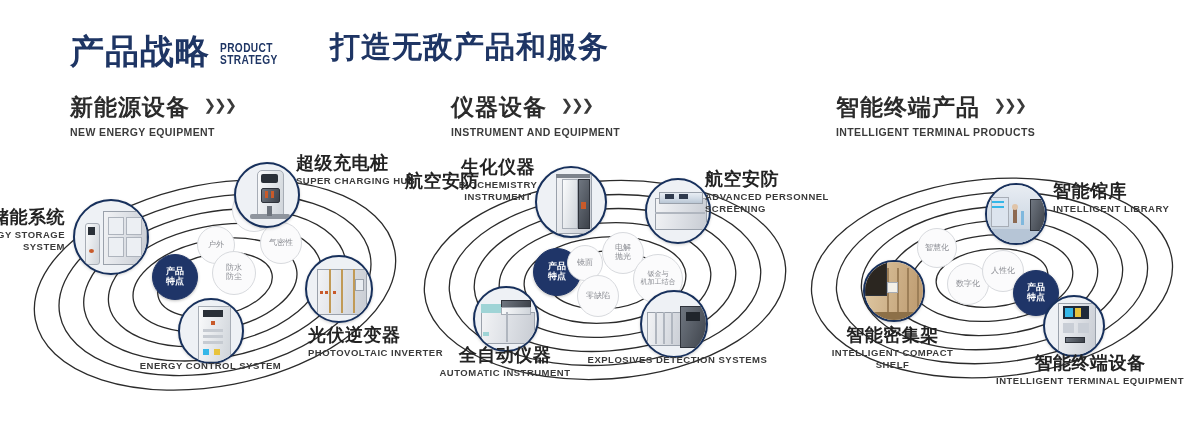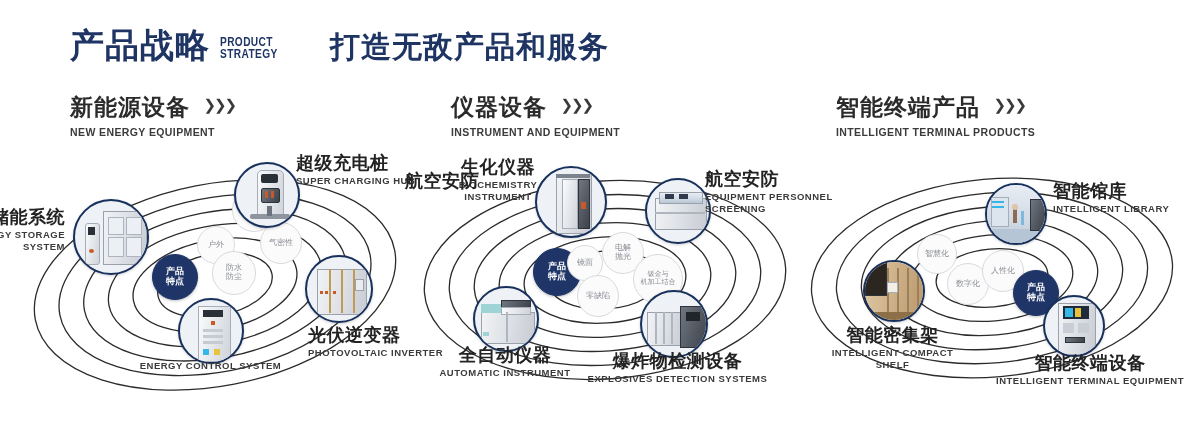--- a/index.html
+++ b/index.html
@@ -4,21 +4,21 @@
 <style>
   html,body{margin:0;padding:0;}
   body{
     width:1200px;height:422px;background:#ffffff;overflow:hidden;
     font-family:"Liberation Sans","DejaVu Sans",sans-serif;
     position:relative;
   }
   .page{position:absolute;inset:0;}
 
   
-  .hdr{position:absolute;left:70px;top:28px;display:flex;align-items:flex-end;}
+  .hdr{position:absolute;left:70px;top:34px;display:flex;align-items:flex-end;}
   .hdr-cn{
     font-size:34px;font-weight:bold;color:#1e3564;letter-spacing:1px;
     line-height:1;font-family:"DejaVu Sans","Liberation Sans",sans-serif;
   }
   .hdr-en{
     margin-left:10px;margin-bottom:2px;color:#1e3564;font-weight:bold;
     font-size:13px;line-height:12px;letter-spacing:.5px;
     transform:scaleX(.78);transform-origin:left bottom;white-space:pre-line;
   }
   .hdr-sub{
@@ -261,21 +261,21 @@
       <div class="ph">
         <div class="cab" style="left:8px;top:18px;width:50px;height:30px;"></div>
         <div class="rm" style="left:12px;top:12px;width:42px;height:10px;border:1px solid #9aa1ab;"></div>
         <div class="scr" style="left:18px;top:14px;width:9px;height:5px;background:#2f3a4d;"></div>
         <div class="scr" style="left:32px;top:14px;width:9px;height:5px;background:#2f3a4d;"></div>
         <div class="line" style="left:8px;top:32px;width:50px;height:1.5px;"></div>
       </div>
     </div>
     <div class="lbl" style="left:310px;top:20px;width:150px;">
       <div class="cn">航空安防</div>
-      <div class="en">EQUIPMENT PERSONNEL
+      <div class="en">ADVANCED PERSONNEL
 SCREENING</div>
     </div>
 
     <div class="node" style="left:78px;top:136px;width:66px;height:66px;">
       <div class="ph">
         <div class="cab" style="left:6px;top:24px;width:52px;height:30px;"></div>
         <div class="teal" style="left:6px;top:16px;width:20px;height:9px;"></div>
         <div class="drk" style="left:26px;top:12px;width:28px;height:7px;"></div>
         <div class="cab2" style="left:26px;top:19px;width:28px;height:6px;"></div>
         <div class="line" style="left:31px;top:24px;width:1.5px;height:30px;"></div>
@@ -291,39 +291,38 @@
       <div class="ph">
         <div class="cab" style="left:5px;top:20px;width:35px;height:32px;"></div>
         <div class="drk" style="left:38px;top:14px;width:26px;height:40px;"></div>
         <div class="line" style="left:13px;top:20px;width:1.5px;height:32px;"></div>
         <div class="line" style="left:21px;top:20px;width:1.5px;height:32px;"></div>
         <div class="line" style="left:29px;top:20px;width:1.5px;height:32px;"></div>
         <div class="scr" style="left:44px;top:20px;width:14px;height:9px;background:#20252c;"></div>
       </div>
     </div>
     <div class="lbl c" style="left:190px;top:202px;width:185px;">
-      <div class="cn">爆炸物检测设备</div>
       <div class="en">EXPLOSIVES DETECTION SYSTEMS</div>
     </div>
   </div>
 
   <div class="cluster" style="left:785px;top:150px;width:415px;height:260px;">
 
     <svg class="rings" width="415" height="260" viewBox="0 0 415 260">
       <g transform="rotate(-5 207 128)" fill="none" stroke="#2b2b2b" stroke-width="1.3">
         <ellipse cx="207" cy="128" rx="56" ry="29"></ellipse>
         <ellipse cx="207" cy="128" rx="81" ry="43"></ellipse>
         <ellipse cx="207" cy="128" rx="106" ry="57"></ellipse>
         <ellipse cx="207" cy="128" rx="131" ry="71"></ellipse>
         <ellipse cx="207" cy="128" rx="156" ry="85"></ellipse>
         <ellipse cx="207" cy="128" rx="181" ry="99"></ellipse>
       </g>
     </svg>
 
-    <div class="feat" style="left:132px;top:84px;width:40px;height:40px;font-size:8px;">智慧化</div>
+    <div class="feat" style="left:132px;top:78px;width:40px;height:40px;font-size:8px;">智慧化</div>
     <div class="feat" style="left:162px;top:113px;width:42px;height:42px;font-size:8px;">数字化</div>
     <div class="feat" style="left:197px;top:100px;width:42px;height:42px;font-size:8px;">人性化</div>
     <div class="feat accent" style="left:228px;top:120px;width:46px;height:46px;font-size:9px;">
       <span><span>产品</span><br><span>特点</span></span>
     </div>
 
     <div class="node" style="left:200px;top:33px;width:62px;height:62px;">
       <div class="ph">
         <div class="rm" style="left:0;top:0;width:62px;height:62px;"></div>
         <div class="line" style="left:0;top:44px;width:62px;height:18px;background:#b6c5d6;"></div>

